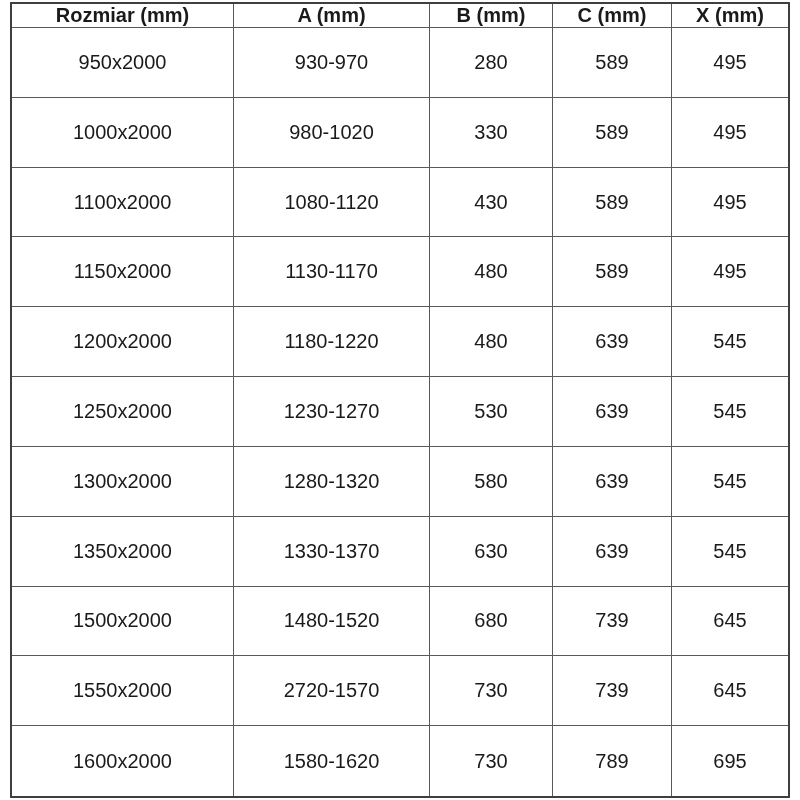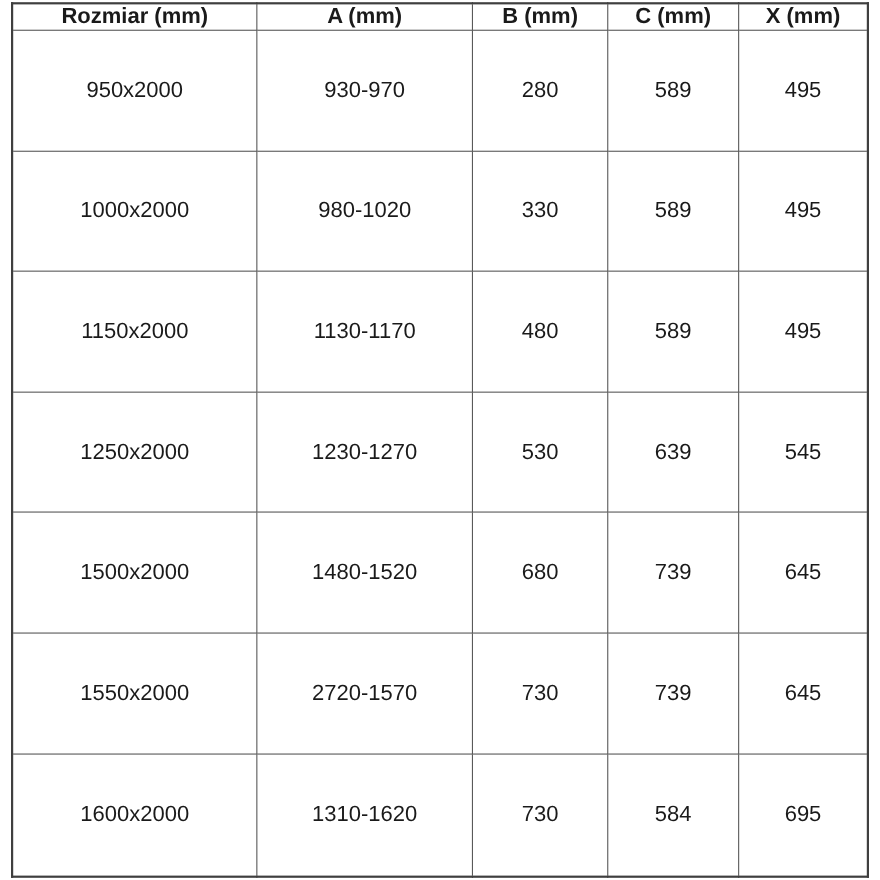--- a/index.html
+++ b/index.html
@@ -75,49 +75,77 @@
           <td>495</td>
         </tr>
         <tr>
           <td>1000x2000</td>
           <td>980-1020</td>
           <td>330</td>
           <td>589</td>
           <td>495</td>
         </tr>
         <tr>
+          <td>1100x2000</td>
+          <td>1080-1120</td>
+          <td>430</td>
+          <td>589</td>
+          <td>495</td>
+        </tr>
+        <tr>
           <td>1150x2000</td>
           <td>1130-1170</td>
           <td>480</td>
           <td>589</td>
           <td>495</td>
         </tr>
         <tr>
+          <td>1200x2000</td>
+          <td>1180-1220</td>
+          <td>480</td>
+          <td>639</td>
+          <td>545</td>
+        </tr>
+        <tr>
           <td>1250x2000</td>
           <td>1230-1270</td>
           <td>530</td>
+          <td>639</td>
+          <td>545</td>
+        </tr>
+        <tr>
+          <td>1300x2000</td>
+          <td>1280-1320</td>
+          <td>580</td>
+          <td>639</td>
+          <td>545</td>
+        </tr>
+        <tr>
+          <td>1350x2000</td>
+          <td>1330-1370</td>
+          <td>630</td>
           <td>639</td>
           <td>545</td>
         </tr>
         <tr>
           <td>1500x2000</td>
           <td>1480-1520</td>
           <td>680</td>
           <td>739</td>
           <td>645</td>
         </tr>
         <tr>
           <td>1550x2000</td>
           <td>2720-1570</td>
           <td>730</td>
           <td>739</td>
           <td>645</td>
         </tr>
         <tr>
           <td>1600x2000</td>
-          <td>1310-1620</td>
+          <td>1580-1620</td>
           <td>730</td>
-          <td>584</td>
+          <td>789</td>
           <td>695</td>
         </tr>
       </tbody>
   </table>
 </div>
 
 </body></html>

